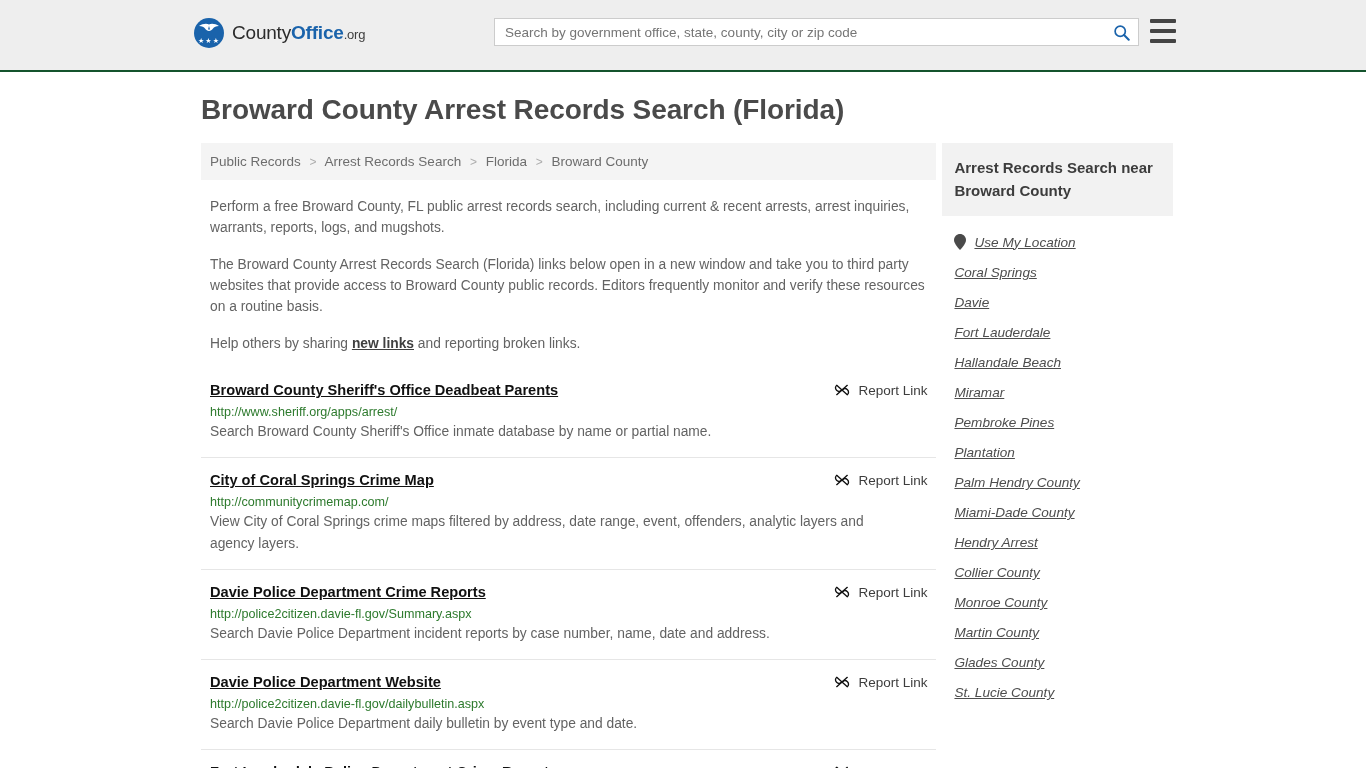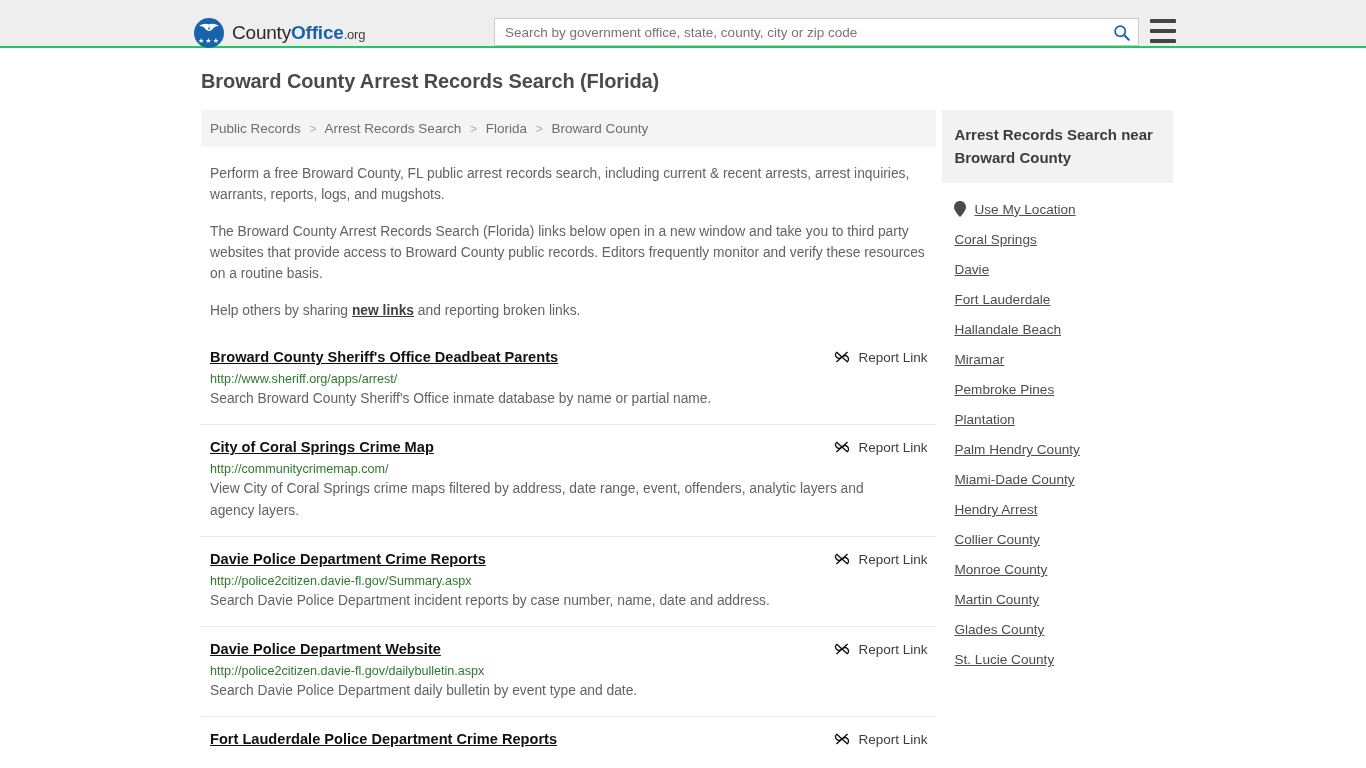--- a/index.html
+++ b/index.html
@@ -7,23 +7,23 @@
     margin: 0; padding: 0;
     width: 1366px; height: 768px;
     overflow: hidden;
     background: #ffffff;
     font-family: "Liberation Sans", sans-serif;
     color: #555555;
   }
 
   
   .site-header {
-    height: 48px;
+    height: 72px;
     background: #eeeeee;
-    border-bottom: 2px solid #22c55e;
+    border-bottom: 2px solid #14532d;
     display: flex;
     align-items: center;
     position: relative;
   }
   .logo-wrap {
     display: flex;
     align-items: center;
     position: absolute;
     left: 194px;
     top: 18px;
@@ -117,21 +117,21 @@
     width: 1366px;
     padding: 0;
   }
   .container {
     width: 980px;
     margin: 0 auto;
     position: relative;
     padding-top: 22px;
   }
   .page-title {
-    font-size: 20px;
+    font-size: 28px;
     font-weight: bold;
     color: #4a4a4a;
     margin: 0 0 17px 8px;
     letter-spacing: -0.1px;
   }
 
   .layout { display: flex; align-items: flex-start; }
   .main-col { width: 740px; margin-left: 8px; }
   .side-col { width: 232px; margin-left: 6px; }
 
@@ -220,20 +220,21 @@
     align-items: center;
     gap: 8px;
     margin-top: 15px;
   }
   .side-link-row:first-child { margin-top: 8px; }
   .side-link {
     font-size: 13.6px;
     color: #4d4d4d;
     text-decoration: underline;
     cursor: pointer;
+    font-style: italic;
   }
   .pin-icon { width: 12px; height: 16px; flex: 0 0 auto; }
 </style>
 </head>
 <body>
 
 <div class="site-header">
   <a class="logo-wrap" href="#">
     <span class="logo-mark">
       <svg class="eagle" viewBox="0 0 44 22">

